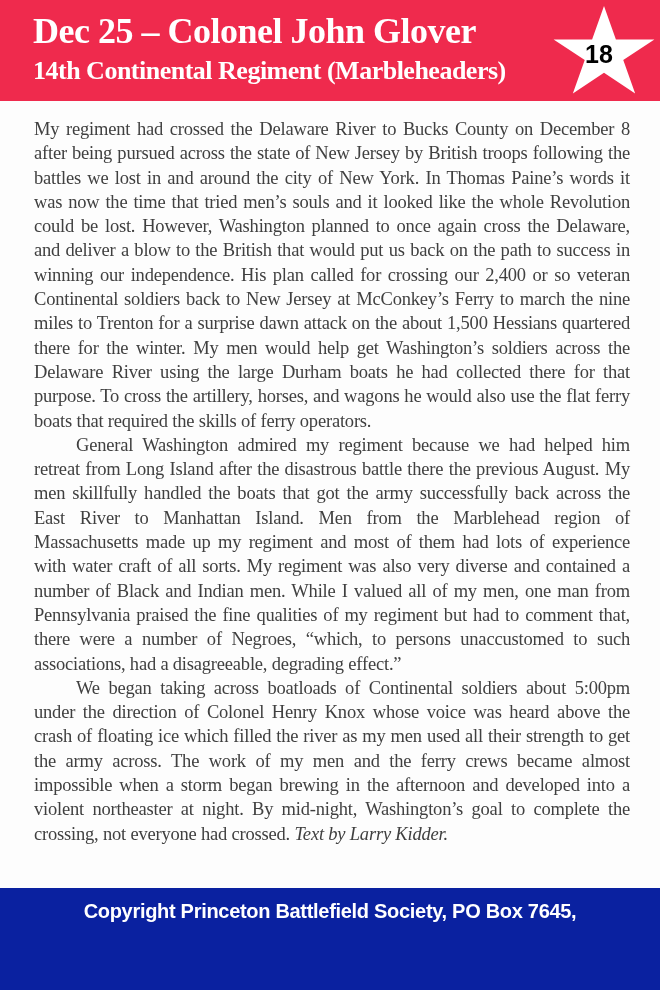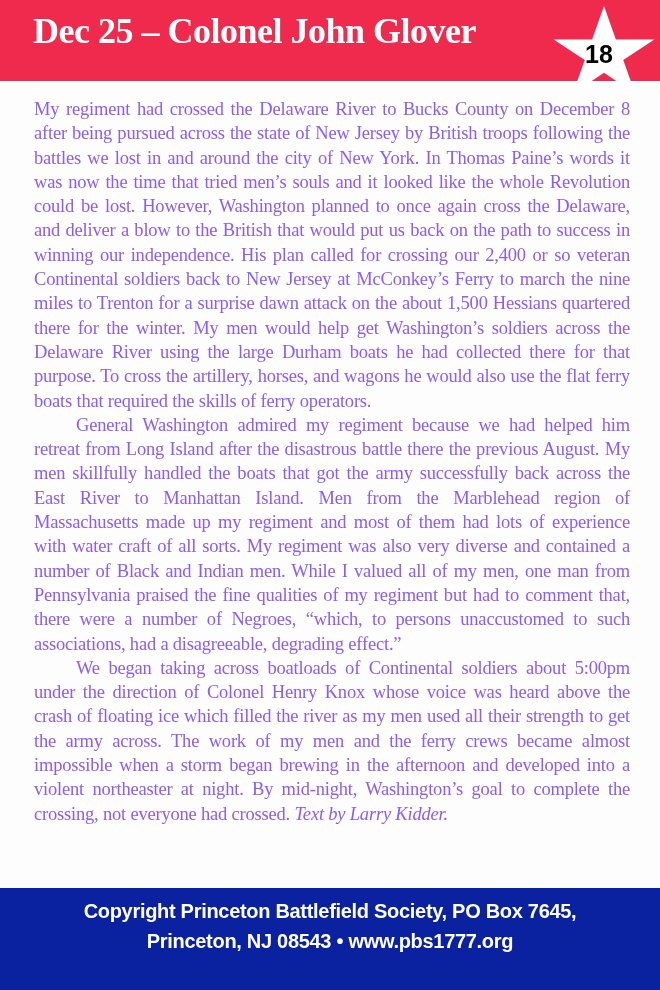--- a/index.html
+++ b/index.html
@@ -9,21 +9,21 @@
     width: 660px;
     height: 990px;
     background: #fdfdfd;
     overflow: hidden;
     font-family: "Liberation Serif", serif;
   }
   
   .header {
     position: relative;
     width: 660px;
-    height: 81px;
+    height: 101px;
     background: #ef2a4d;
     padding: 8px 0 0 33px;
     overflow: hidden;
   }
   .header h1 {
     font-size: 36px;
     font-weight: bold;
     line-height: 46px;
     letter-spacing: -0.5px;
     color: #ffffff;
@@ -58,21 +58,21 @@
     line-height: 25px;
   }
   
   .body-text {
     height: 787px;
     padding: 16px 30px 0 34px;
     font-size: 18.5px;
     line-height: 24.3px;
     letter-spacing: -0.2px;
     text-align: justify;
-    color: #8b5cf6;
+    color: #404040;
     overflow: hidden;
   }
   .body-text p { margin: 0; }
   .body-text p.indent { text-indent: 42px; }
   .body-text em { }
   
   .footer {
     position: absolute;
     left: 0;
     bottom: 0;
@@ -89,32 +89,32 @@
     padding-top: 8px;
   }
 </style>
 </head>
 <body>
 
 <div class="card">
 
   <div class="header">
     <h1>Dec 25 – Colonel John Glover</h1>
+    <h2>14th Continental Regiment (Marbleheaders)</h2>
     <div class="star-wrap">
       <svg viewBox="0 0 100 91" preserveAspectRatio="none" aria-hidden="true">
         <polygon fill="#ffffff" points="50,0 61.23,34.55 97.55,34.55 68.16,55.9 79.39,90.45 50,69.1 20.61,90.45 31.84,55.9 2.45,34.55 38.77,34.55"></polygon>
       </svg>
       <span class="star-num">18</span>
     </div>
   </div>
 
   <div class="body-text">
     <p>My regiment had crossed the Delaware River to Bucks County on December 8 after being pursued across the state of New Jersey by British troops following the battles we lost in and around the city of New York. In Thomas Paine’s words it was now the time that tried men’s souls and it looked like the whole Revolution could be lost. However, Washington planned to once again cross the Delaware, and deliver a blow to the British that would put us back on the path to success in winning our independence. His plan called for crossing our 2,400 or so veteran Continental soldiers back to New Jersey at McConkey’s Ferry to march the nine miles to Trenton for a surprise dawn attack on the about 1,500 Hessians quartered there for the winter. My men would help get Washington’s soldiers across the Delaware River using the large Durham boats he had collected there for that purpose. To cross the artillery, horses, and wagons he would also use the flat ferry boats that required the skills of ferry operators.</p>
     <p class="indent">General Washington admired my regiment because we had helped him retreat from Long Island after the disastrous battle there the previous August. My men skillfully handled the boats that got the army successfully back across the East River to Manhattan Island. Men from the Marblehead region of Massachusetts made up my regiment and most of them had lots of experience with water craft of all sorts. My regiment was also very diverse and contained a number of Black and Indian men. While I valued all of my men, one man from Pennsylvania praised the fine qualities of my regiment but had to comment that, there were a number of Negroes, “which, to persons unaccustomed to such associations, had a disagreeable, degrading effect.”</p>
     <p class="indent"><span>We began taking across boatloads of Continental soldiers about 5:00pm under the direction of Colonel Henry Knox whose voice was heard above the crash of floating ice which filled the river as my men used all their strength to get the army across. The work of my men and the ferry crews became almost impossible when a storm began brewing in the afternoon and developed into a violent northeaster at night. By mid-night, Washington’s goal to complete the crossing, not everyone had crossed.</span> <em>Text by Larry Kidder.</em></p>
   </div>
 
   <div class="footer">
     <div>Copyright Princeton Battlefield Society, PO Box 7645,</div>
-    <div>Princeton, NJ 08543 • www.pbs1777.org</div>
   </div>
 
 </div>
 
 </body></html>

